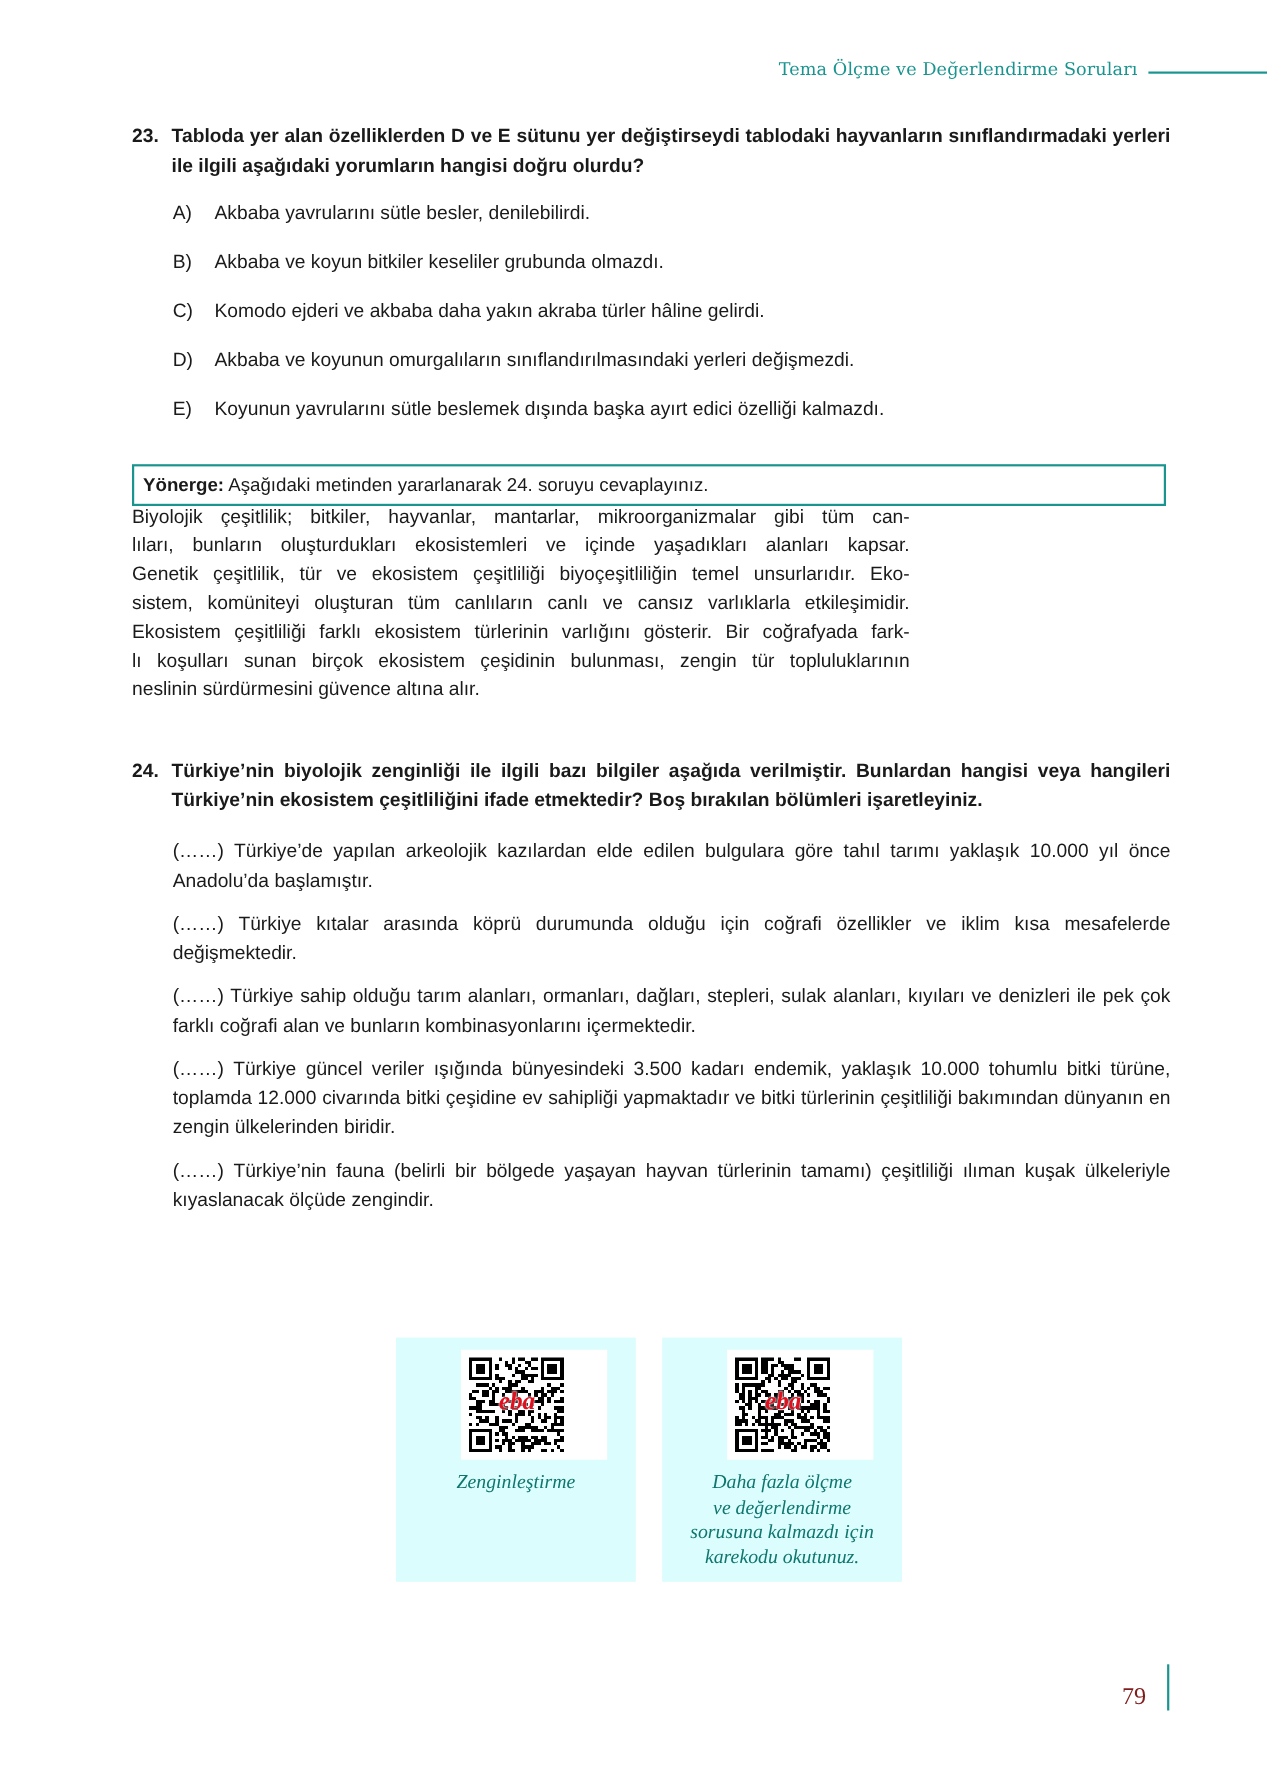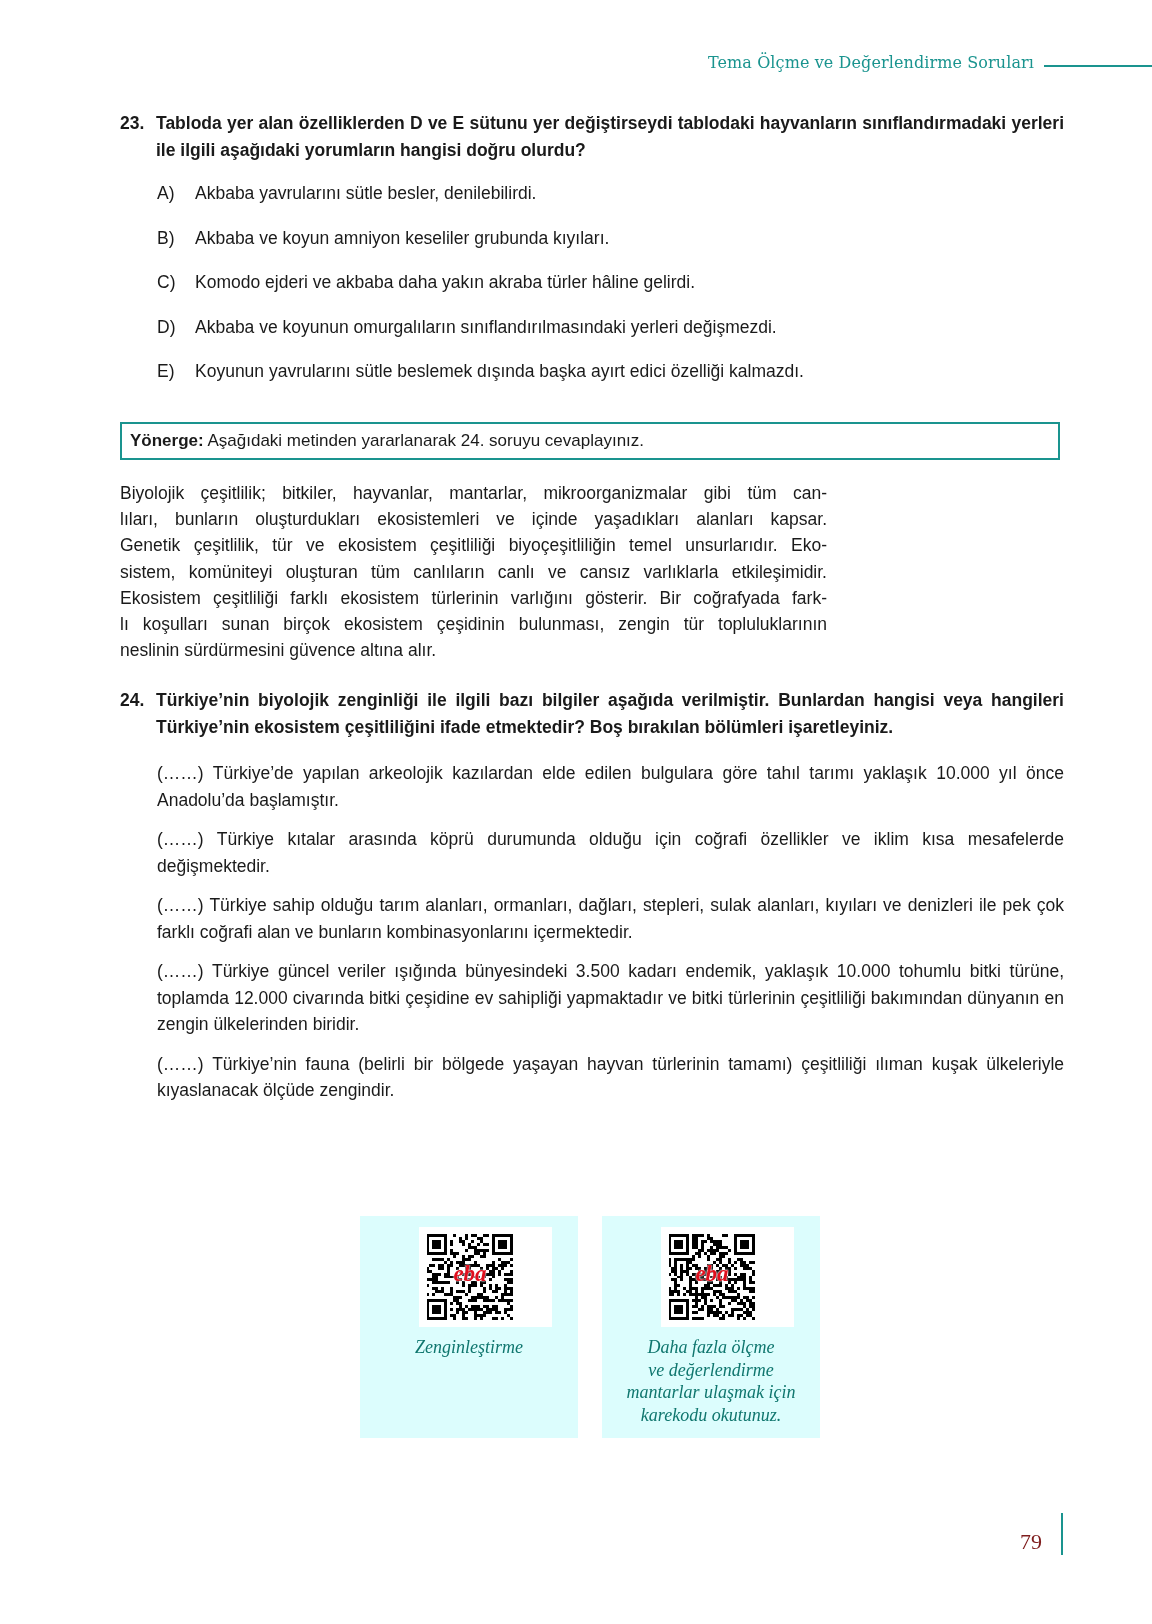--- a/index.html
+++ b/index.html
@@ -16,21 +16,21 @@
 
   .options { position: absolute; left: 157px; width: 900px; }
   .option { display: flex; font-size: 17.5px; height: 44.5px; line-height: 22px; }
   .option-letter { width: 38px; flex: none; }
 
   .directive { position: absolute; left: 120px; top: 422px; width: 940px; height: 38px;
                border: 2px solid #1a948f; box-sizing: border-box;
                font-size: 17px; line-height: 34px; padding-left: 8px; }
   .directive b { font-weight: bold; text-align: right; }
 
-  .passage { position: absolute; left: 120px; top: 480px; width: 707px; font-size: 17.5px;
+  .passage { position: absolute; left: 120px; top: 456px; width: 707px; font-size: 17.5px;
              line-height: 26.2px; text-align: justify; }
   .passage span { display: block; text-align: justify; text-align-last: justify; }
   .passage span.last { text-align-last: left; }
 
   .items { position: absolute; left: 157px; top: 760px; width: 907px; }
   .item { font-size: 17.5px; line-height: 26.5px; text-align: justify; margin-bottom: 13px; }
   .blank { letter-spacing: 0; }
 
   .qr-card { position: absolute; top: 1216px; width: 218px; height: 222px; background: #dcfdfd; }
   .qr-wrap { position: absolute; left: 59px; top: 11px; width: 101px; height: 100px; background: #fff; padding-left: 32px; }
@@ -61,21 +61,21 @@
   </div>
 </div>
 
 <div class="options" style="top:182px;">
   <div class="option">
     <span class="option-letter">A)</span>
     <span>Akbaba yavrularını sütle besler, denilebilirdi.</span>
   </div>
   <div class="option">
     <span class="option-letter">B)</span>
-    <span>Akbaba ve koyun amniyon keseliler grubunda kıyıları.</span>
+    <span>Akbaba ve koyun bitkiler keseliler grubunda olmazdı.</span>
   </div>
   <div class="option">
     <span class="option-letter">C)</span>
     <span>Komodo ejderi ve akbaba daha yakın akraba türler hâline gelirdi.</span>
   </div>
   <div class="option">
     <span class="option-letter">D)</span>
     <span>Akbaba ve koyunun omurgalıların sınıflandırılmasındaki yerleri değişmezdi.</span>
   </div>
   <div class="option">
@@ -775,19 +775,19 @@
         <rect x="24" y="2" width="3" height="3" fill="#000"></rect>
         <rect x="0" y="22" width="7" height="7" fill="#000"></rect>
         <rect x="1" y="23" width="5" height="5" fill="#fff"></rect>
         <rect x="2" y="24" width="3" height="3" fill="#000"></rect>
       </svg>
     <span class="eba">eba</span>
   </div>
   <div class="qr-caption">
     <div>Daha fazla ölçme</div>
     <div>ve değerlendirme</div>
-    <div>mantarlar ulaşmak için</div>
+    <div>sorusuna kalmazdı için</div>
     <div>karekodu okutunuz.</div>
   </div>
 </div>
 
 <div class="page-number">79</div>
 <div class="page-rule"></div>
 
 </body></html>

